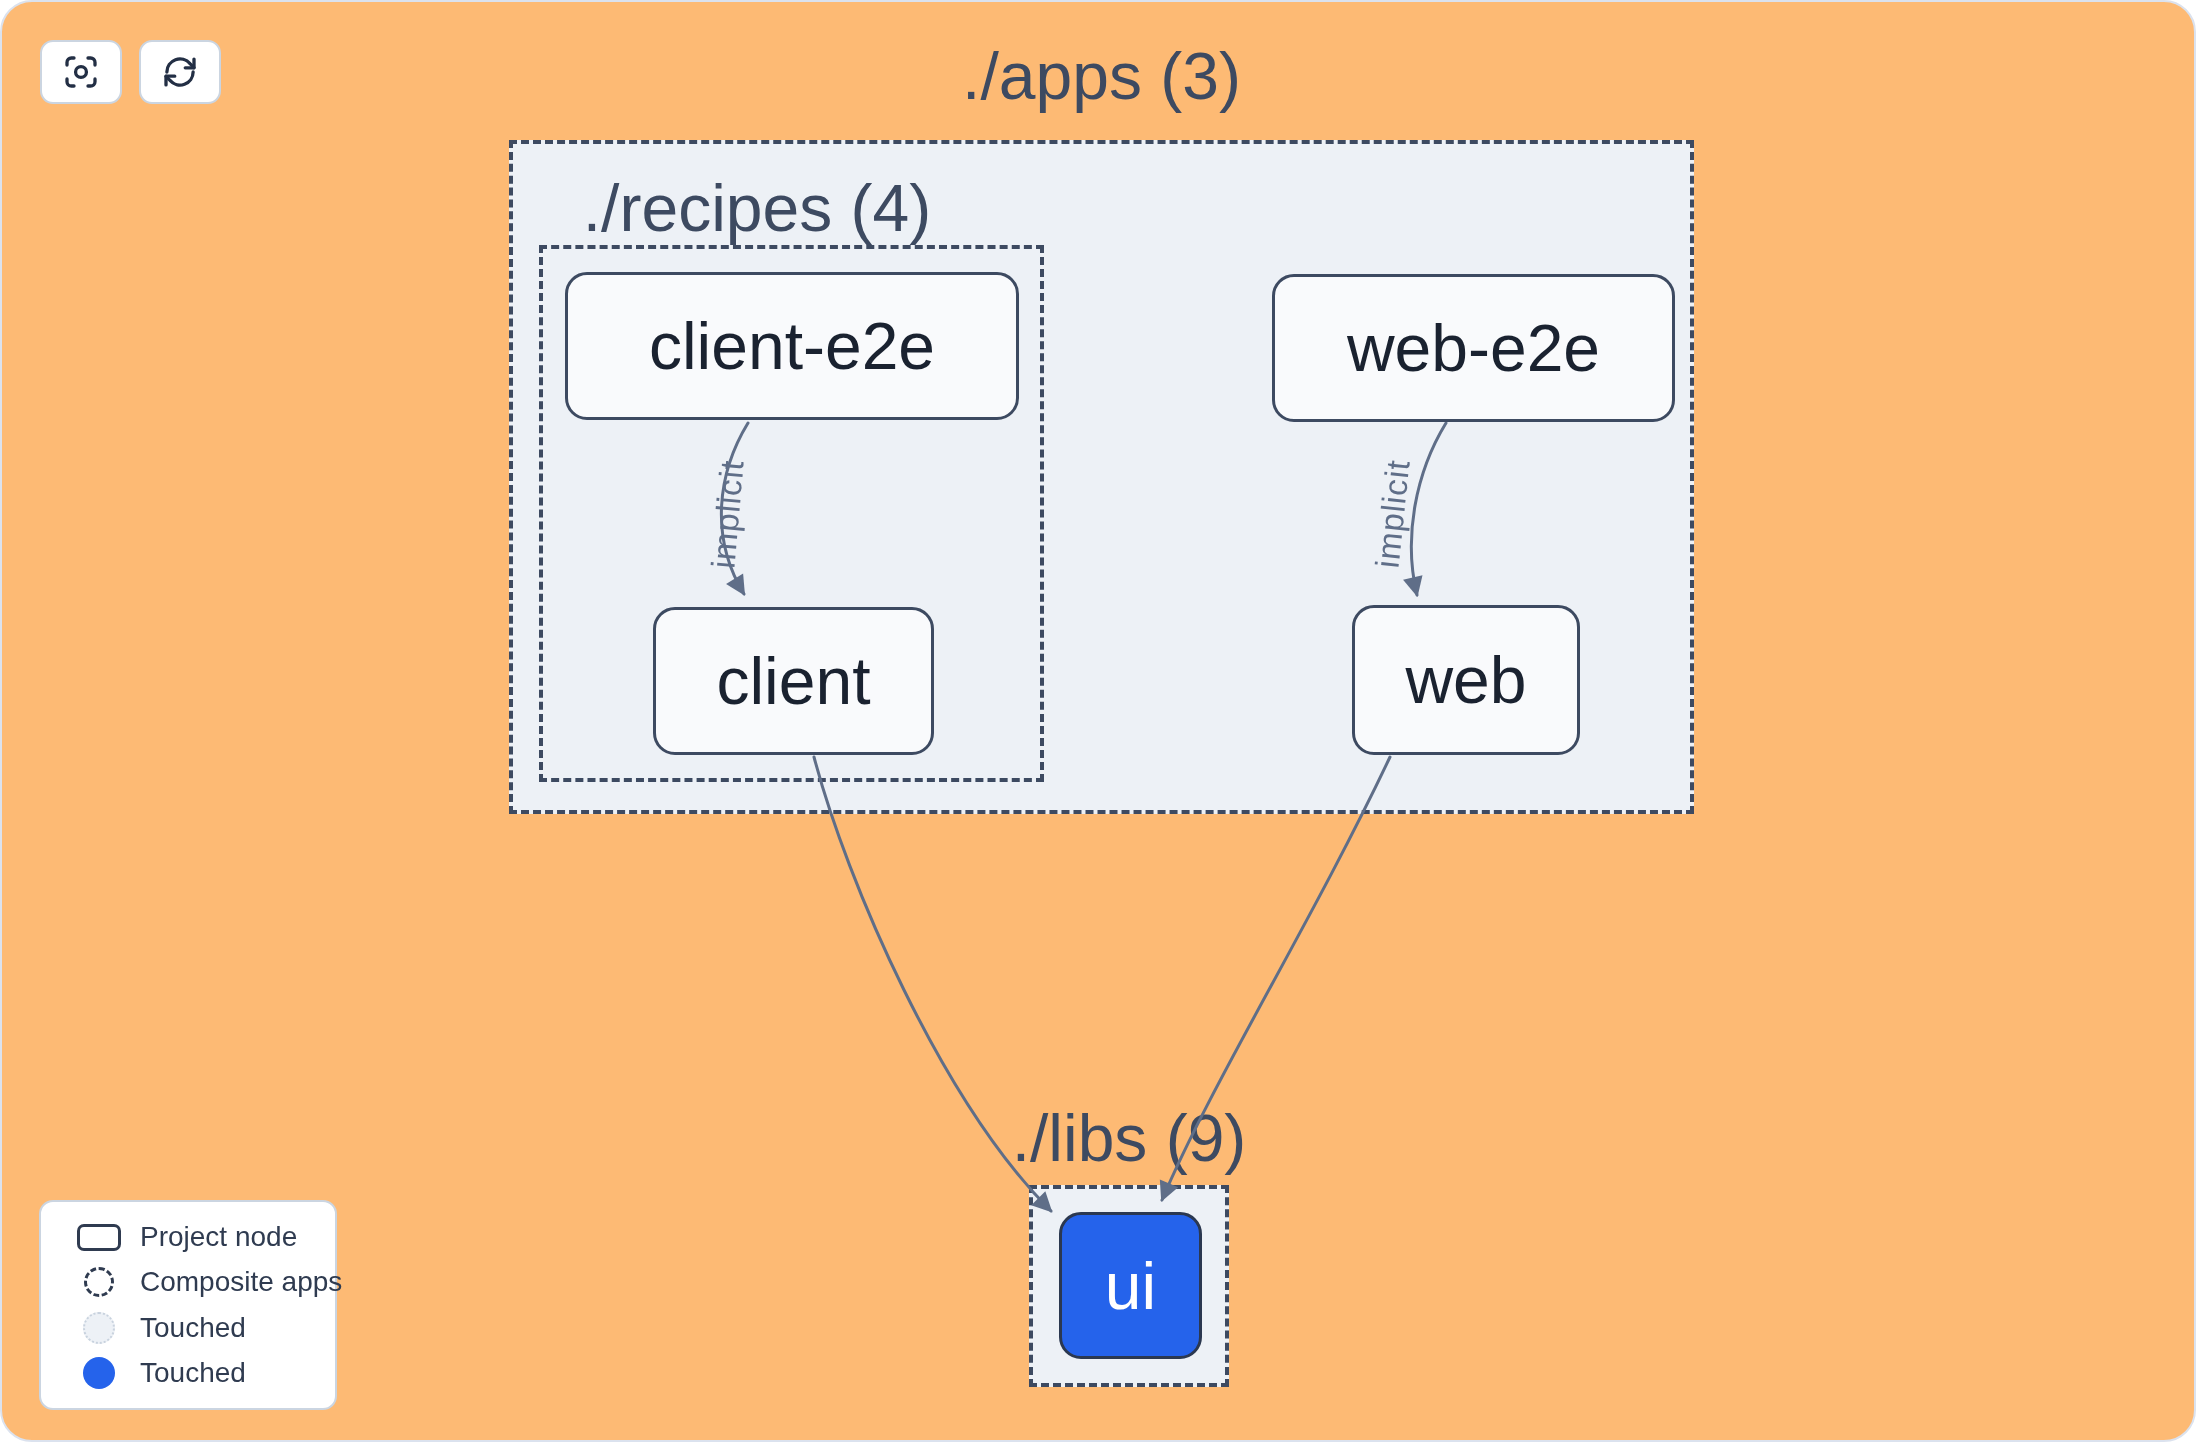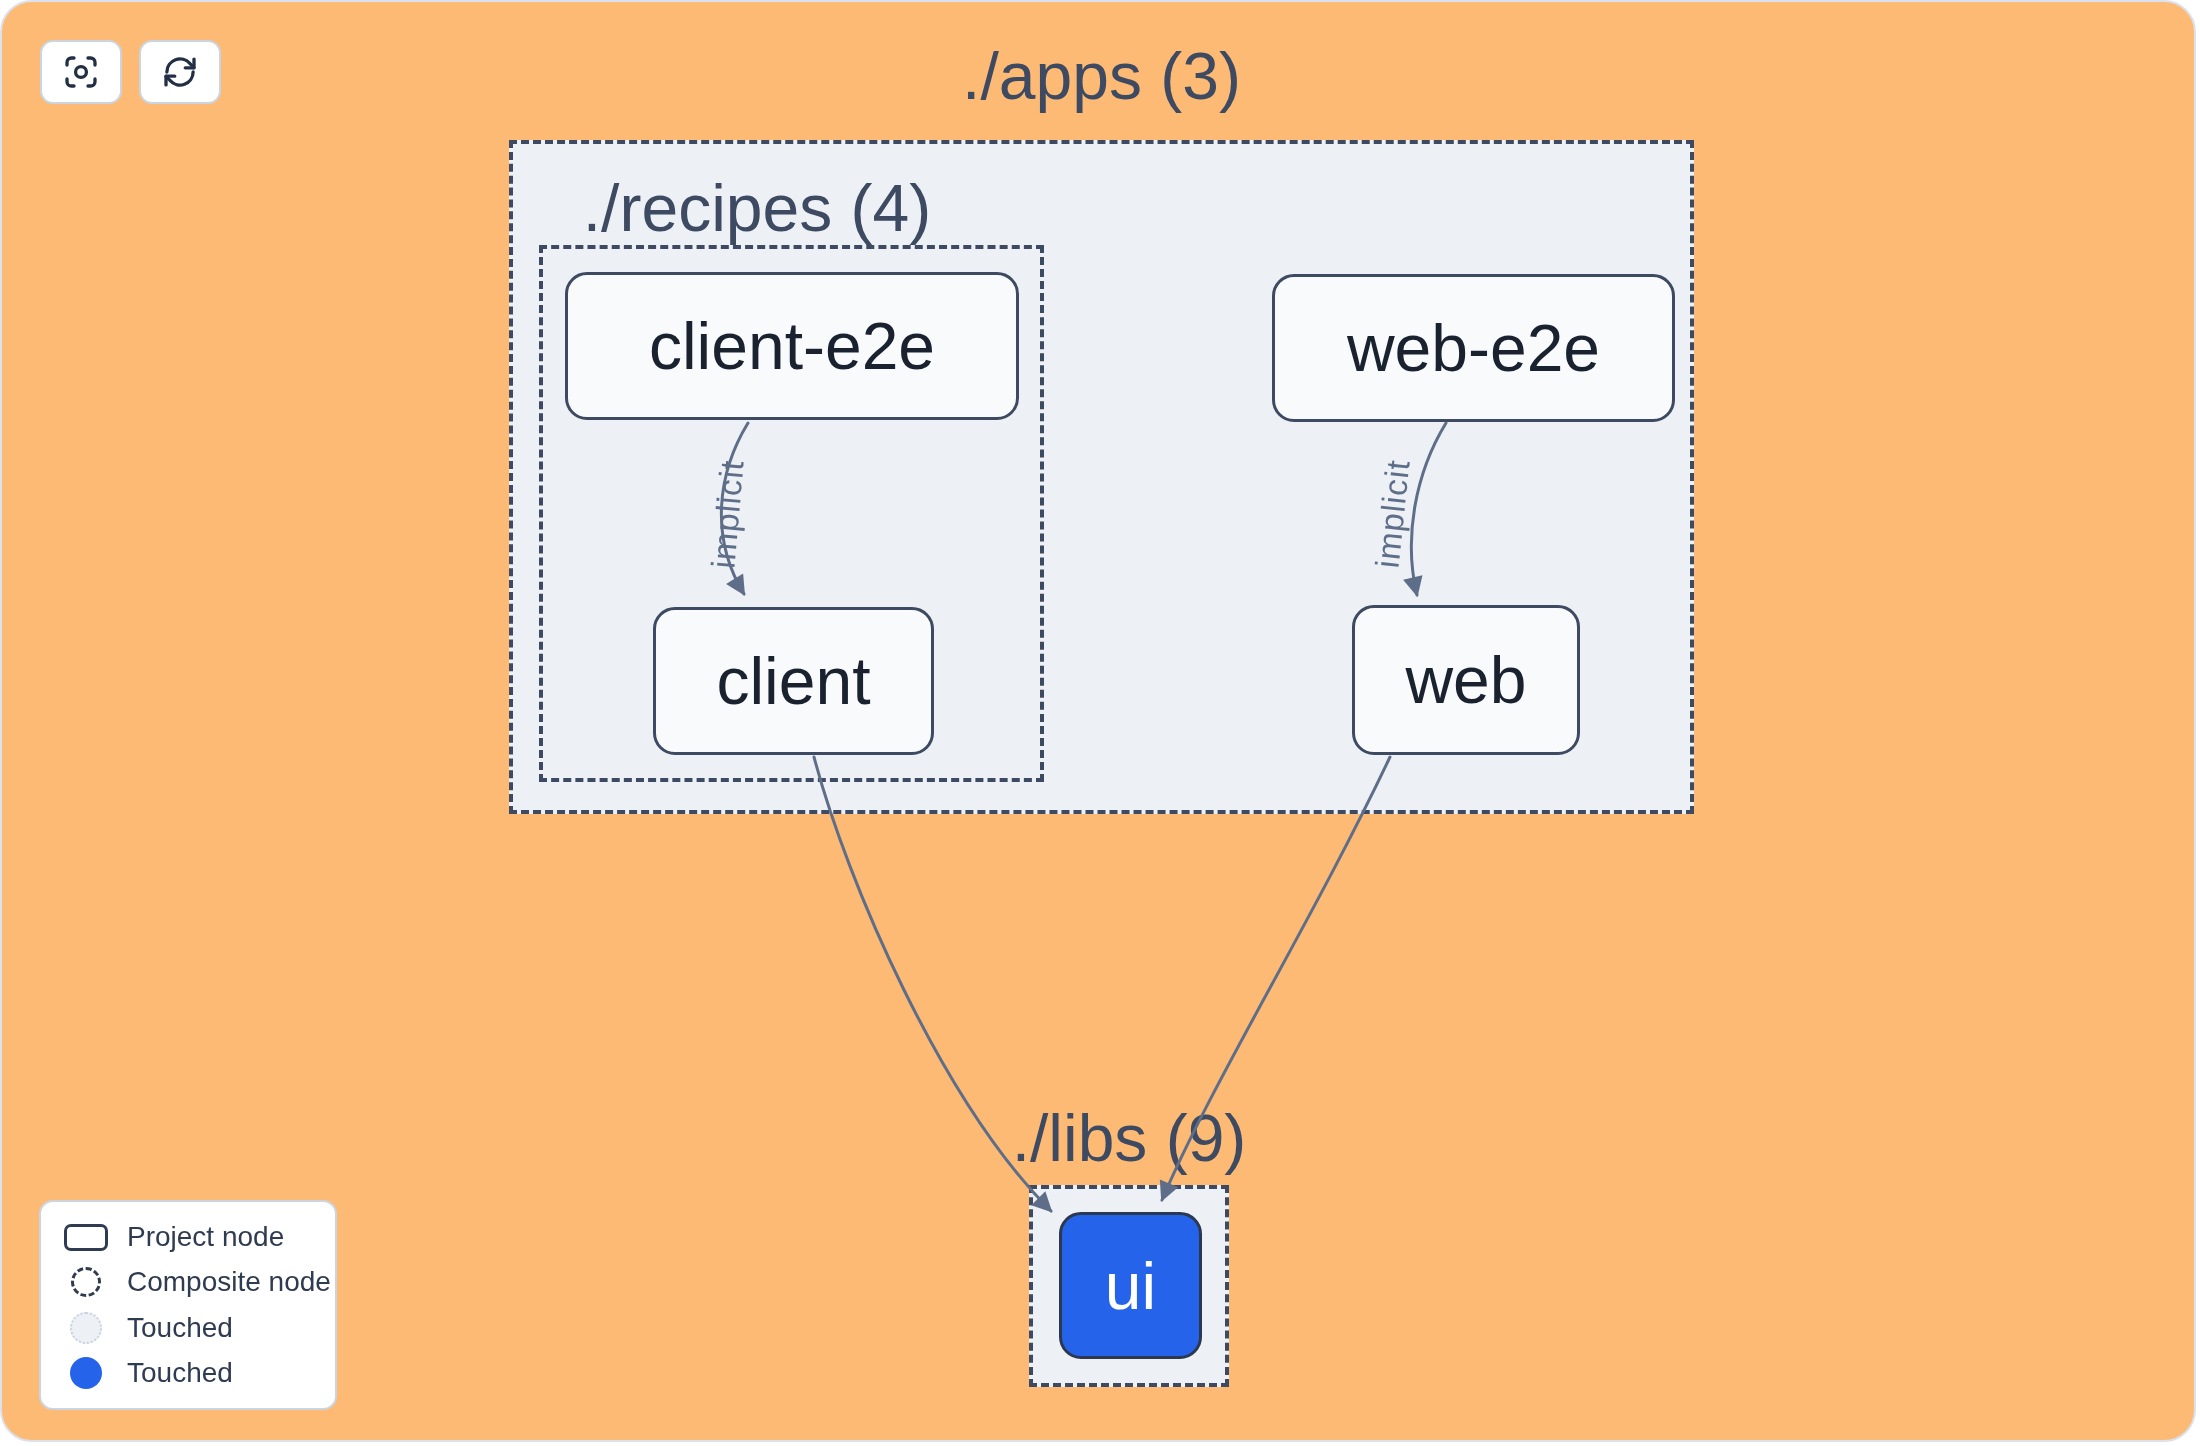--- a/index.html
+++ b/index.html
@@ -50,21 +50,21 @@
         z-index:4;box-sizing:border-box;cursor:pointer;white-space:nowrap;}
   #node-client-e2e{left:563px;top:270px;width:454px;height:148px;}
   #node-web-e2e{left:1262px;top:272px;width:403px;height:148px;margin-left:8px;}
   #node-client{left:651px;top:605px;width:281px;height:148px;}
   #node-web{left:1350px;top:603px;width:228px;height:150px;}
   #node-ui{left:1057px;top:1210px;width:143px;height:147px;background:var(--accent-blue);color:#fff;border-color:#2b3850;}
 
   
   .legend{position:absolute;left:37px;top:1198px;width:298px;height:210px;background:#fff;
           border:2px solid var(--chrome-border);border-radius:14px;box-sizing:border-box;z-index:6;
-          display:flex;flex-direction:column;justify-content:space-evenly;padding:6px 20px;}
+          display:flex;flex-direction:column;justify-content:space-evenly;padding:6px 33px;}
   .legend-row{display:flex;align-items:center;}
   .legend-swatch{width:50px;display:flex;align-items:center;justify-content:center;flex:0 0 50px;}
   .legend-label{margin-left:16px;font-size:28px;color:var(--legend-text);white-space:nowrap;}
   .sw-project{width:44px;height:27px;border:3px solid var(--legend-text);border-radius:7px;box-sizing:border-box;background:#fff;}
   .sw-composite{width:30px;height:30px;border:3px dashed var(--legend-text);border-radius:50%;box-sizing:border-box;background:#fff;}
   .sw-affected{width:32px;height:32px;border:2px dotted #c8d2de;border-radius:50%;box-sizing:border-box;background:var(--container-fill);}
   .sw-touched{width:32px;height:32px;border-radius:50%;background:var(--accent-blue);}
 </style>
 </head>
 <body>
@@ -125,21 +125,21 @@
     <div class="legend-row">
       <span class="legend-swatch">
           <span class="sw-project"></span>
         </span>
       <span class="legend-label">Project node</span>
     </div>
     <div class="legend-row">
       <span class="legend-swatch">
           <span class="sw-composite"></span>
         </span>
-      <span class="legend-label">Composite node</span>
+      <span class="legend-label">Composite apps</span>
     </div>
     <div class="legend-row">
       <span class="legend-swatch">
           <span class="sw-affected"></span>
         </span>
       <span class="legend-label">Touched</span>
     </div>
     <div class="legend-row">
       <span class="legend-swatch">
           <span class="sw-touched"></span>

